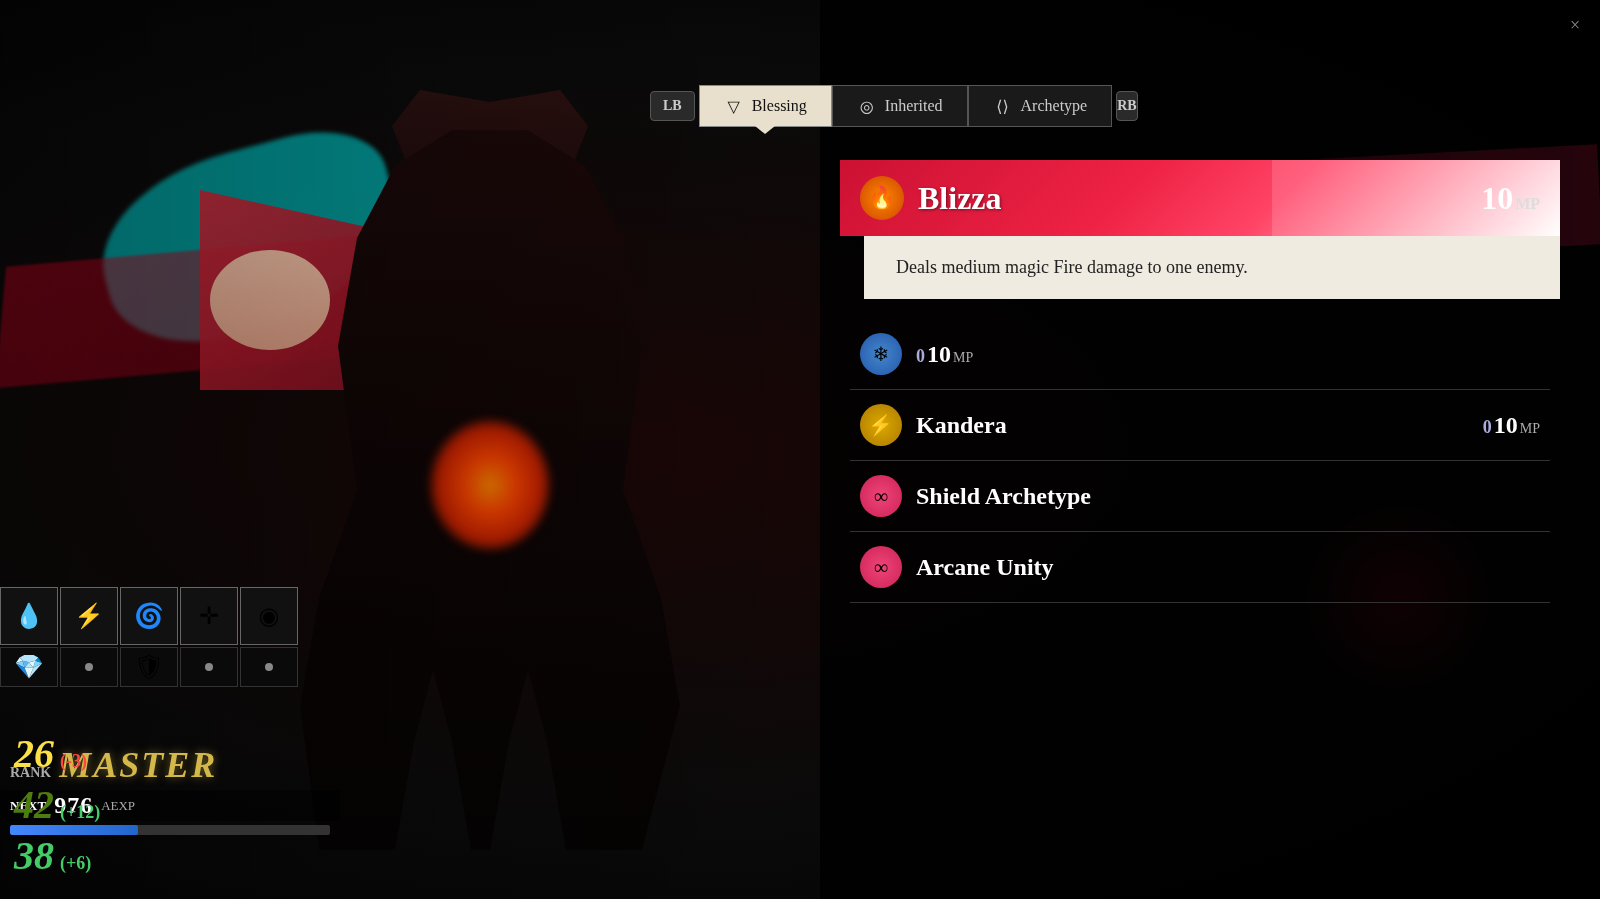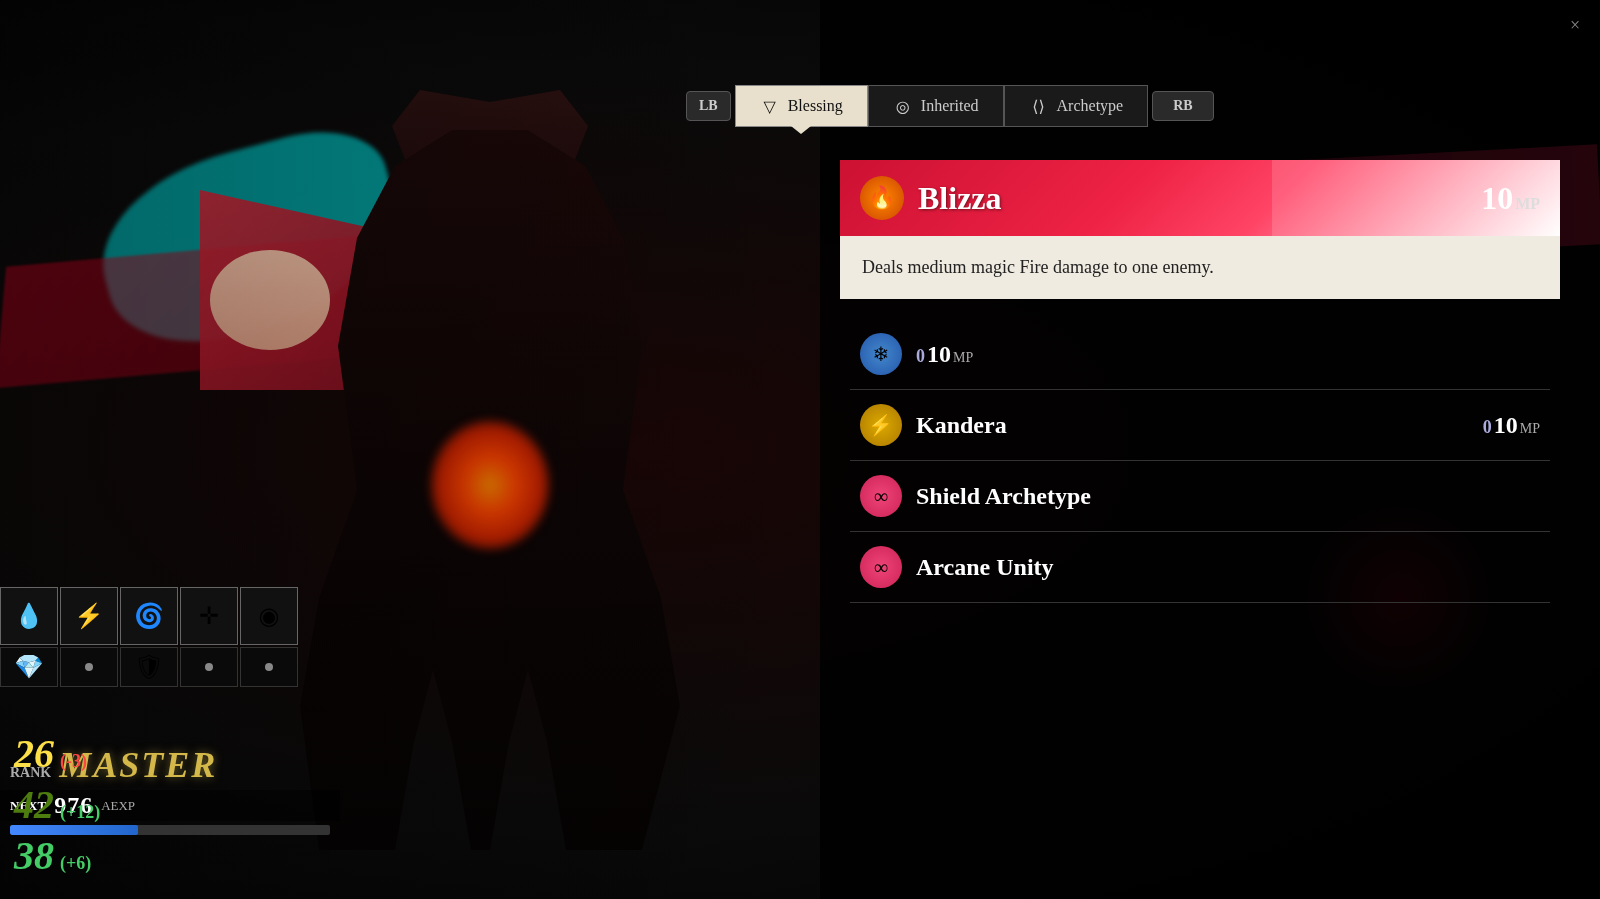--- a/index.html
+++ b/index.html
@@ -178,21 +178,21 @@
       color: #888;
       font-size: 18px;
       cursor: pointer;
       z-index: 100;
     }
 
     
     .tab-bar {
       position: absolute;
       top: 85px;
-      left: 686px;
+      left: 650px;
       display: flex;
       align-items: center;
       gap: 0;
       z-index: 50;
       width: 780px;
     }
 
     .tab-lb {
       background: #2a2a2a;
       border: 1px solid #555;
@@ -241,21 +241,21 @@
       height: 20px;
       display: flex;
       align-items: center;
       justify-content: center;
     }
 
     .tab-rb {
       background: #2a2a2a;
       border: 1px solid #555;
       border-radius: 4px;
-      padding: 6px 20px;
+      padding: 6px 0;
       color: #ccc;
       font-size: 14px;
       font-weight: bold;
       margin-left: 4px;
     }
 
     
     .char-info {
       position: absolute;
       bottom: 80px;
@@ -477,22 +477,23 @@
 
     .mp-label {
       font-size: 16px;
       color: #ddd;
       font-weight: bold;
     }
 
     
     .skill-desc {
       background: #f0ebe0;
-      padding: 18px 22px;
+      padding: 18px 32px;
       margin-bottom: 20px;
+      margin-left: 24px;
     }
 
     .skill-desc-text {
       color: #222;
       font-size: 18px;
       line-height: 1.5;
     }
 
     
     .skill-list {

